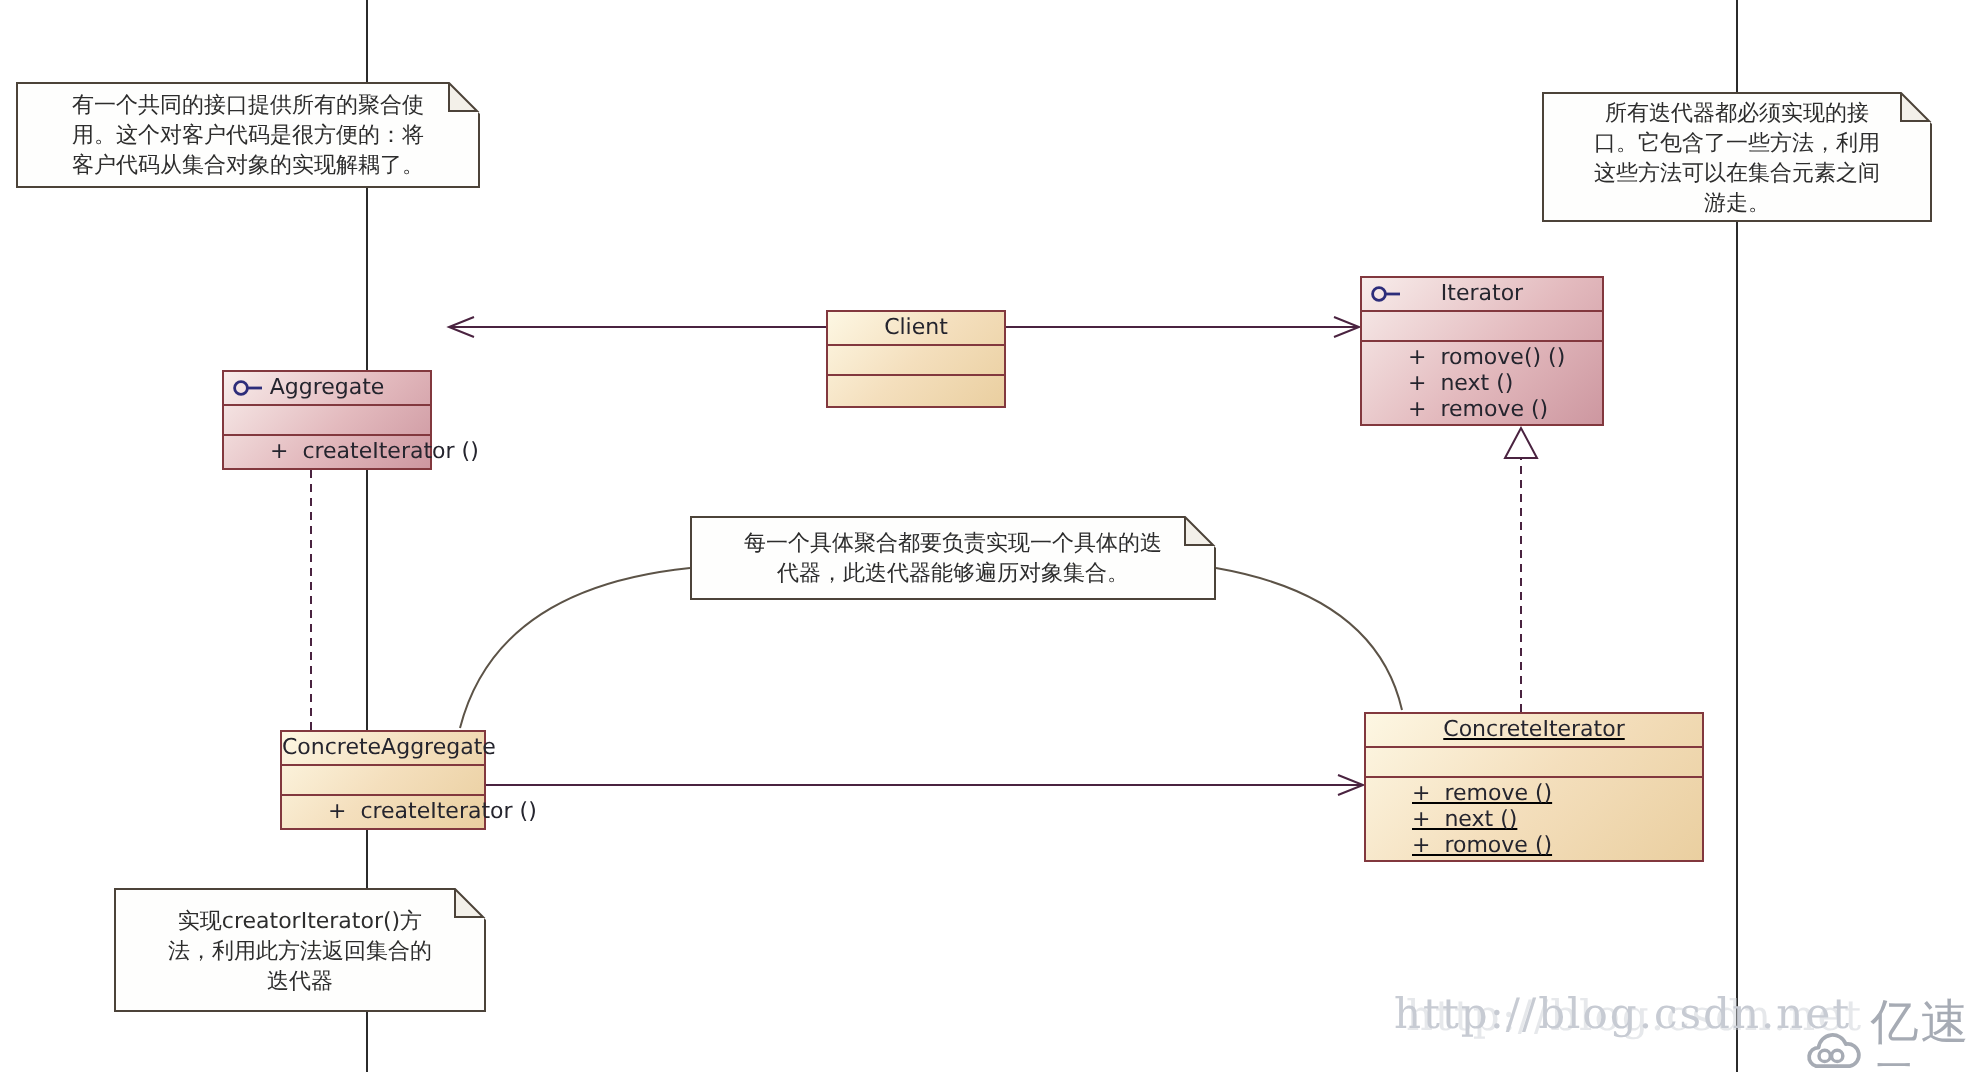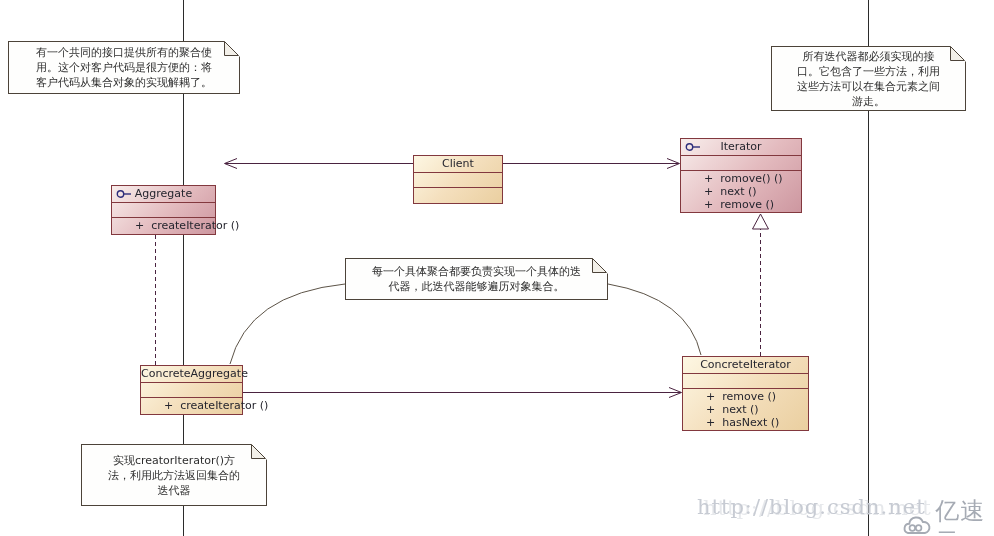--- a/index.html
+++ b/index.html
@@ -108,21 +108,21 @@
   </div>
 
   <div class="note" style="left:345px; top:258px; width:263px; height:42px;">
     <svg class="fold" width="16" height="16" viewBox="0 0 16 16">
       <path d="M-1,-1 L17,-1 L17,17 Z" fill="#ffffff"></path>
       <path d="M0.5,0.5 L14.5,14.5 L0.5,14.5 Z" fill="#f3f0e9" stroke="#4c4339" stroke-width="1"></path>
     </svg>
     <div class="note-text">每一个具体聚合都要负责实现一个具体的迭代器，此迭代器能够遍历对象集合。</div>
   </div>
 
-  <div class="note" style="left:57px; top:444px; width:186px; height:62px;margin-left:24px;">
+  <div class="note" style="left:57px; top:444px; width:186px; height:62px;">
     <svg class="fold" width="16" height="16" viewBox="0 0 16 16">
       <path d="M-1,-1 L17,-1 L17,17 Z" fill="#ffffff"></path>
       <path d="M0.5,0.5 L14.5,14.5 L0.5,14.5 Z" fill="#f3f0e9" stroke="#4c4339" stroke-width="1"></path>
     </svg>
     <div class="note-text">实现creatorIterator()方法，利用此方法返回集合的迭代器</div>
   </div>
 
   <div class="uml-class pink" style="left:111px; top:138px; width:105px;margin-top:47px;">
     <div class="uml-header">
       <svg class="lollipop" width="16" height="10" viewBox="0 0 16 10">
@@ -164,29 +164,29 @@
   <div class="uml-class tan" style="left:122px; top:365px; width:103px;margin-left:18px;">
     <div class="uml-header">
       <span class="uml-name">ConcreteAggregate</span>
     </div>
     <div class="uml-attrs"></div>
     <div class="uml-methods">
       <div class="uml-method">+  createIterator ()</div>
     </div>
   </div>
 
-  <div class="uml-class tan" style="left:682px; top:356px; width:127px;">
+  <div class="uml-class tan" style="left:682px; top:356px; width:170px;text-decoration:underline;">
     <div class="uml-header">
       <span class="uml-name">ConcreteIterator</span>
     </div>
     <div class="uml-attrs"></div>
     <div class="uml-methods">
       <div class="uml-method">+  remove ()</div>
       <div class="uml-method">+  next ()</div>
-      <div class="uml-method">+  hasNext ()</div>
+      <div class="uml-method">+  romove ()</div>
     </div>
   </div>
 
   <span class="wm-url">http://blog.csdn.net</span>
 
   <div class="brand">
     <svg width="40" height="30" viewBox="0 0 40 30">
       <path d="M9,24 a6,6 0 0 1 1.6,-11.8 A9,9 0 0 1 28,10 a6.6,6.6 0 0 1 2.5,14 Z" fill="none" stroke="#a6abb4" stroke-width="2.4" stroke-linejoin="round"></path>
       <circle cx="14.5" cy="17.5" r="3.6" fill="none" stroke="#a6abb4" stroke-width="2.2"></circle>
       <circle cx="22.5" cy="17.5" r="3.6" fill="none" stroke="#a6abb4" stroke-width="2.2"></circle>

